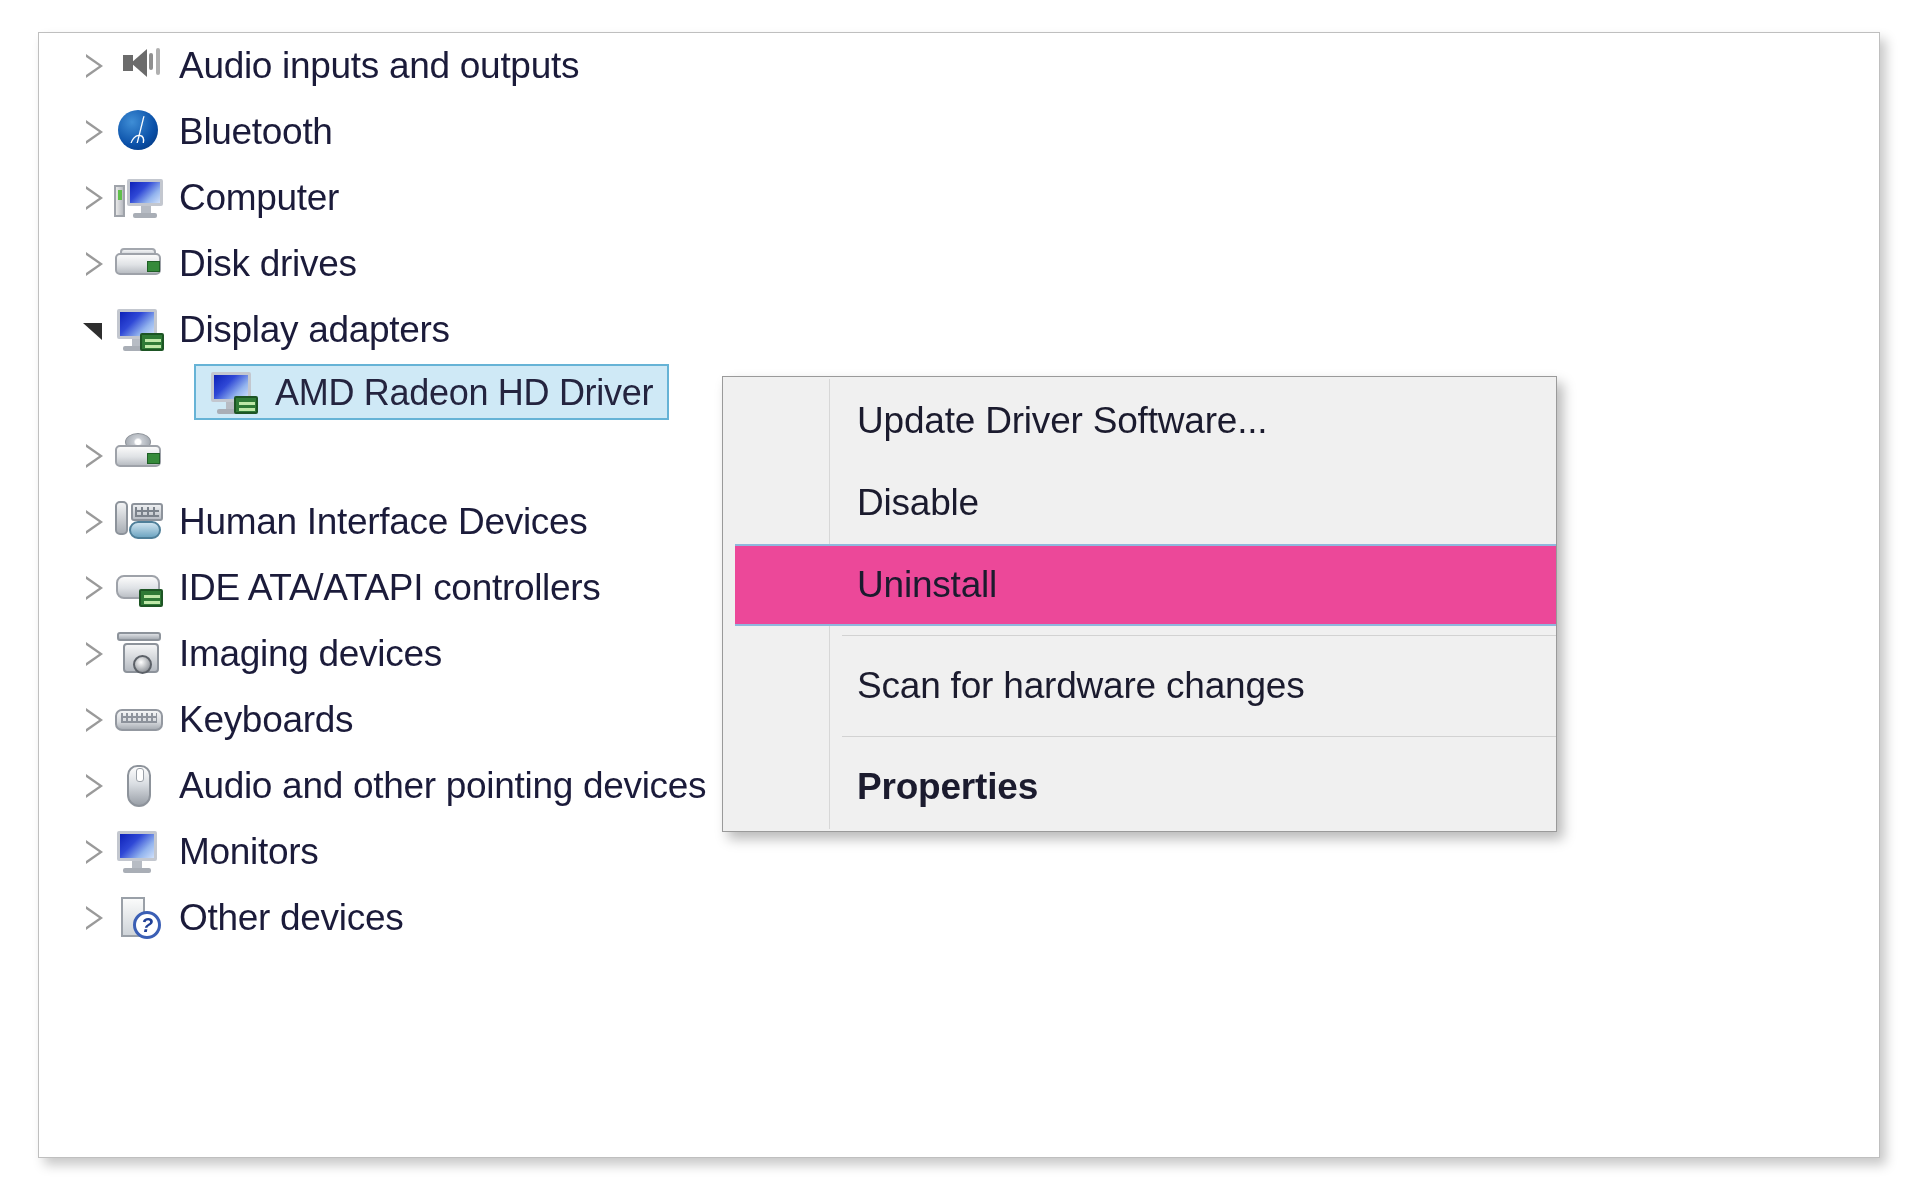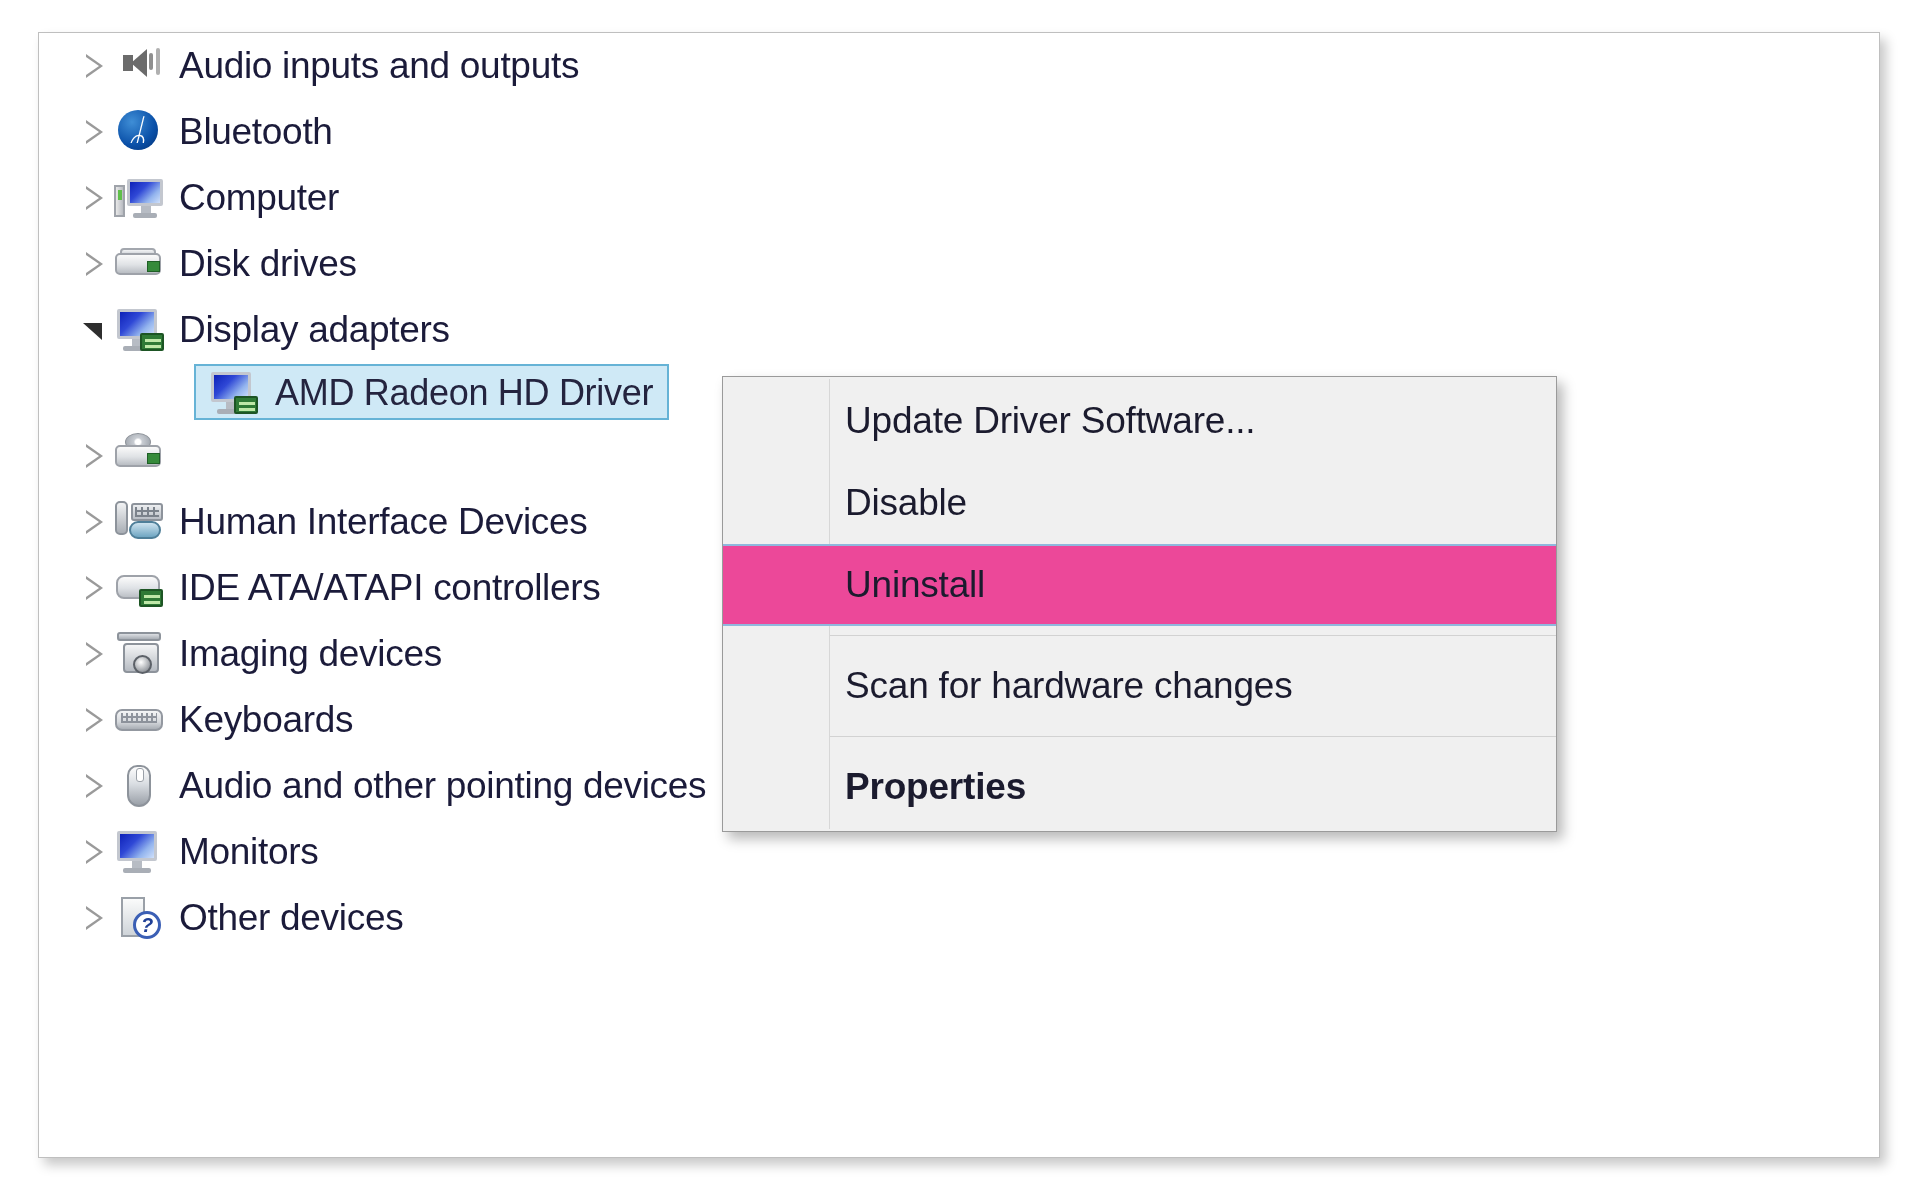--- a/index.html
+++ b/index.html
@@ -327,21 +327,21 @@
   
   #context-menu {
     position: absolute;
     left: 722px;
     top: 376px;
     width: 835px;
     background: #f0f0f0;
     border: 1px solid #9a9a9a;
     box-sizing: border-box;
     box-shadow: 6px 7px 12px rgba(0,0,0,0.28);
-    padding: 3px 0 3px 0;
+    padding: 3px 0 3px 12px;
   }
   #menu-gutter {
     position: absolute;
     left: 106px;
     top: 2px;
     bottom: 2px;
     width: 1px;
     background: #d7d7d7;
   }
   .menu-item {

